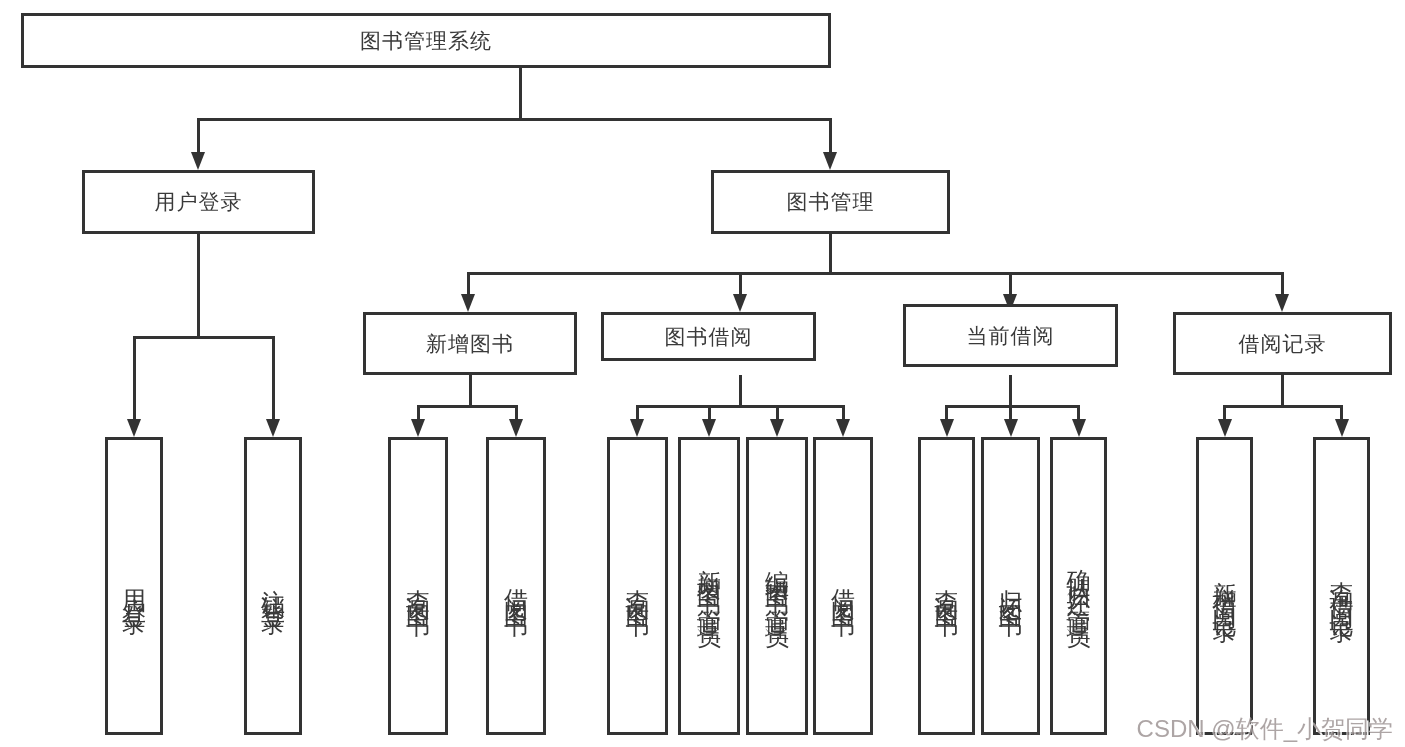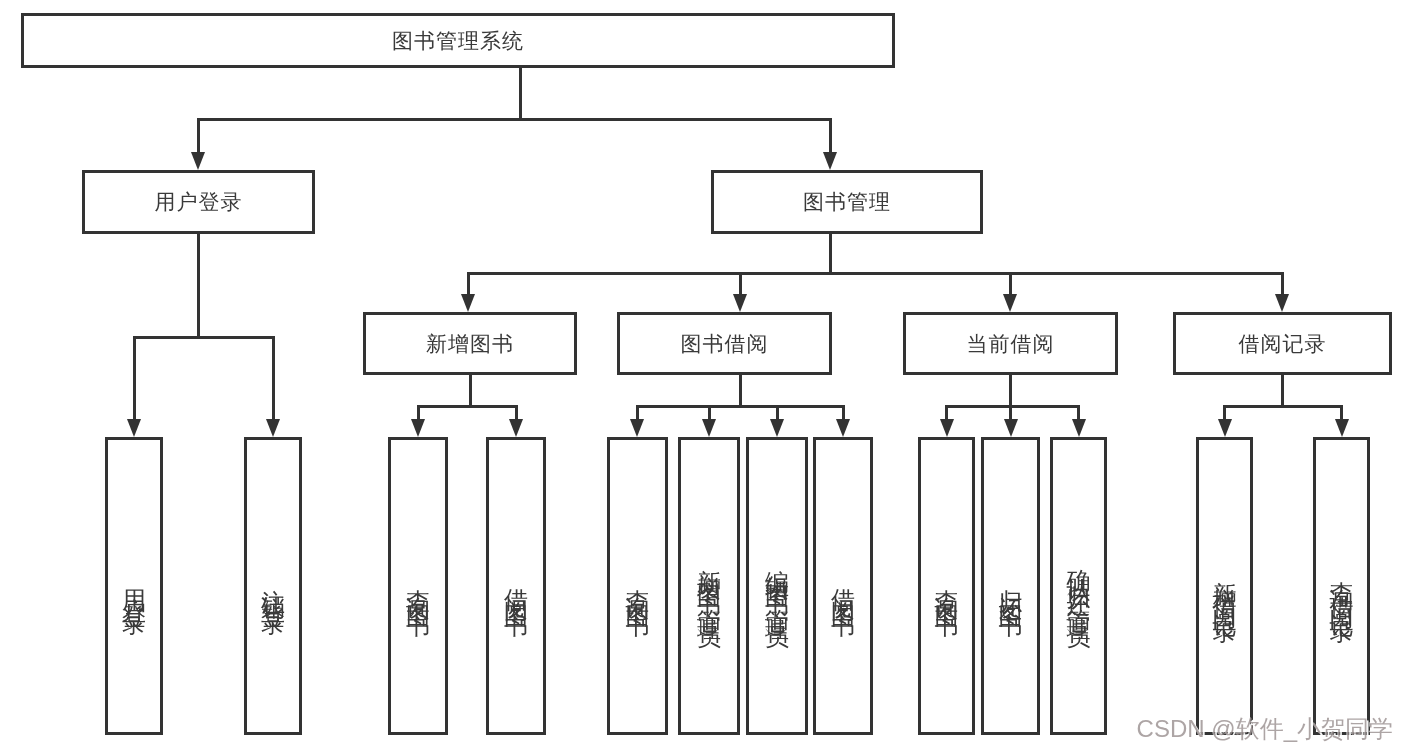--- a/index.html
+++ b/index.html
@@ -51,37 +51,37 @@
     text-shadow: 2px 2px 0 rgba(255,255,255,0.95), -1px -1px 0 rgba(255,255,255,0.55);
     z-index: 50;
     white-space: nowrap;
   }
 </style>
 </head>
 <body>
 
 <div id="canvas">
 
-  <div class="node h-node" style="left:21px; top:13px; width:874px; height:55px;">
+  <div class="node h-node" style="left:21px; top:13px; width:810px; height:55px;">
     <span>图书管理系统</span>
   </div>
 
   <div class="vl" style="left:518.5px; top:68px; height:52px;"></div>
   <div class="hl" style="left:196.5px; top:118px; width:635px;"></div>
 
   <div class="vl" style="left:196.5px; top:118px; height:38px;"></div>
   <div class="ah" style="left:191px; top:152px;"></div>
 
   <div class="vl" style="left:828.5px; top:118px; height:38px;"></div>
   <div class="ah" style="left:823px; top:152px;"></div>
 
   <div class="node h-node" style="left:82px; top:170px; width:233px; height:64px;">
     <span>用户登录</span>
   </div>
-  <div class="node h-node" style="left:711px; top:170px; width:272px; height:64px;">
+  <div class="node h-node" style="left:711px; top:170px; width:239px; height:64px;">
     <span>图书管理</span>
   </div>
 
   <div class="vl" style="left:196.5px; top:234px; height:102px;"></div>
   <div class="hl" style="left:132.5px; top:336px; width:142px;"></div>
   <div class="vl" style="left:132.5px; top:336px; height:85px;"></div>
   <div class="ah" style="left:127px; top:419px;"></div>
   <div class="vl" style="left:271.5px; top:336px; height:85px;"></div>
   <div class="ah" style="left:266px; top:419px;"></div>
 
@@ -92,24 +92,24 @@
   <div class="vl" style="left:738.5px; top:272px; height:24px;"></div>
   <div class="ah" style="left:733px; top:294px;"></div>
   <div class="vl" style="left:1008.5px; top:272px; height:24px;"></div>
   <div class="ah" style="left:1003px; top:294px;"></div>
   <div class="vl" style="left:1280.5px; top:272px; height:24px;"></div>
   <div class="ah" style="left:1275px; top:294px;"></div>
 
   <div class="node h-node" style="left:363px; top:312px; width:214px; height:63px;">
     <span>新增图书</span>
   </div>
-  <div class="node h-node" style="left:617px; top:312px; width:215px; height:63px;align-items:center;">
+  <div class="node h-node" style="left:601px; top:312px; width:215px; height:49px;align-items:center;">
     <span>图书借阅</span>
   </div>
-  <div class="node h-node" style="left:903px; top:312px; width:215px; height:63px;">
+  <div class="node h-node" style="left:903px; top:304px; width:215px; height:63px;">
     <span>当前借阅</span>
   </div>
   <div class="node h-node" style="left:1173px; top:312px; width:219px; height:63px;">
     <span>借阅记录</span>
   </div>
 
   <div class="vl" style="left:468.5px; top:375px; height:30px;"></div>
   <div class="hl" style="left:416.5px; top:405px; width:101px;"></div>
   <div class="vl" style="left:416.5px; top:405px; height:16px;"></div>
   <div class="ah" style="left:411px; top:419px;"></div>

